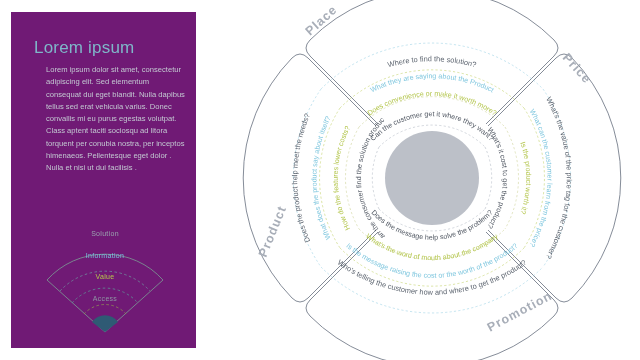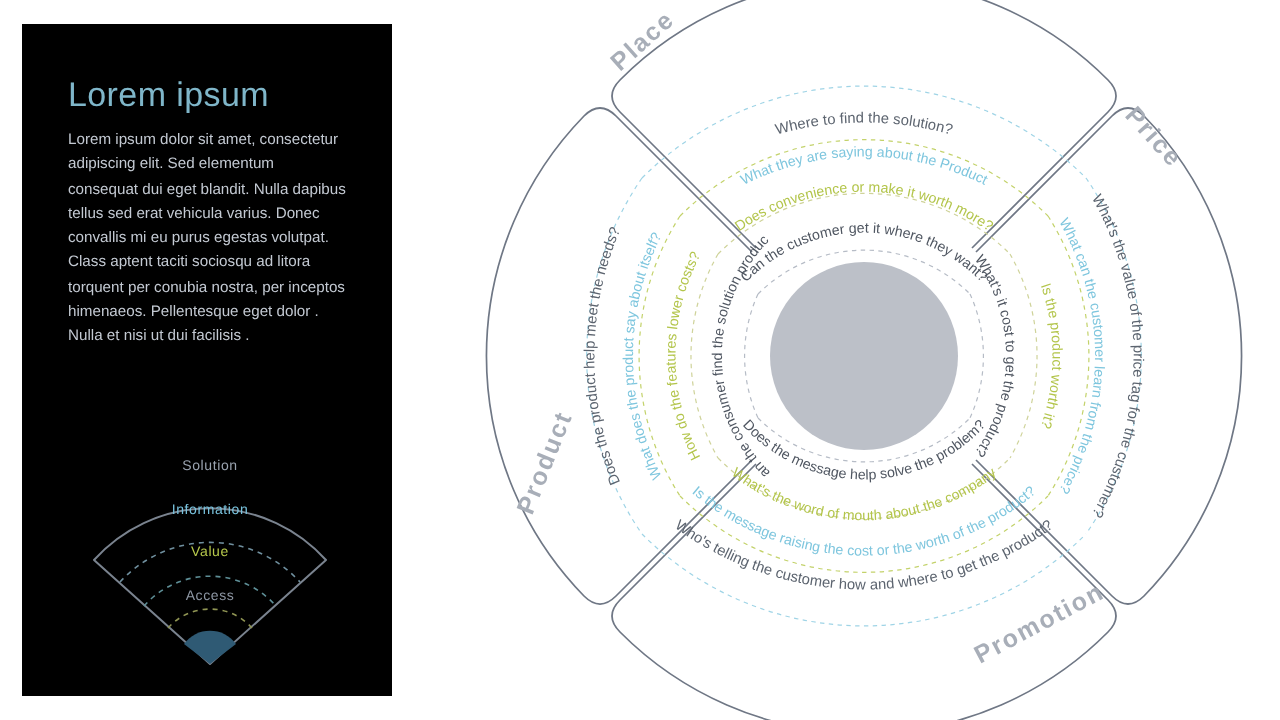--- a/index.html
+++ b/index.html
@@ -5,28 +5,28 @@
   html,body{margin:0;padding:0;}
   body{
     width:640px;height:360px;overflow:hidden;background:#ffffff;
     font-family:"Liberation Sans", sans-serif;
   }
   #stage{position:relative;width:640px;height:360px;}
 
   
   .panel{
     position:absolute;left:11px;top:12px;width:185px;height:336px;
-    background:#000000;
+    background:#701a75;
   }
   .panel-title{
     position:absolute;left:23px;top:26px;width:150px;
     font-size:17px;color:#7fb6c9;letter-spacing:.2px;
   }
   .panel-body{
-    position:absolute;left:23px;top:52px;width:140px;
+    position:absolute;left:35px;top:52px;width:140px;
     font-size:7.6px;line-height:1.62;color:#c3c9d2;
   }
   .fan{position:absolute;left:30px;top:198px;width:128px;height:130px;}
   .fan-label{
     position:absolute;width:100%;text-align:center;
     font-size:7px;letter-spacing:.3px;
   }
   .fl-solution{top:20px;color:#9aa3af;}
   .fl-information{top:42px;color:#79c3de;}
   .fl-value{top:63px;color:#b7c94c;}

